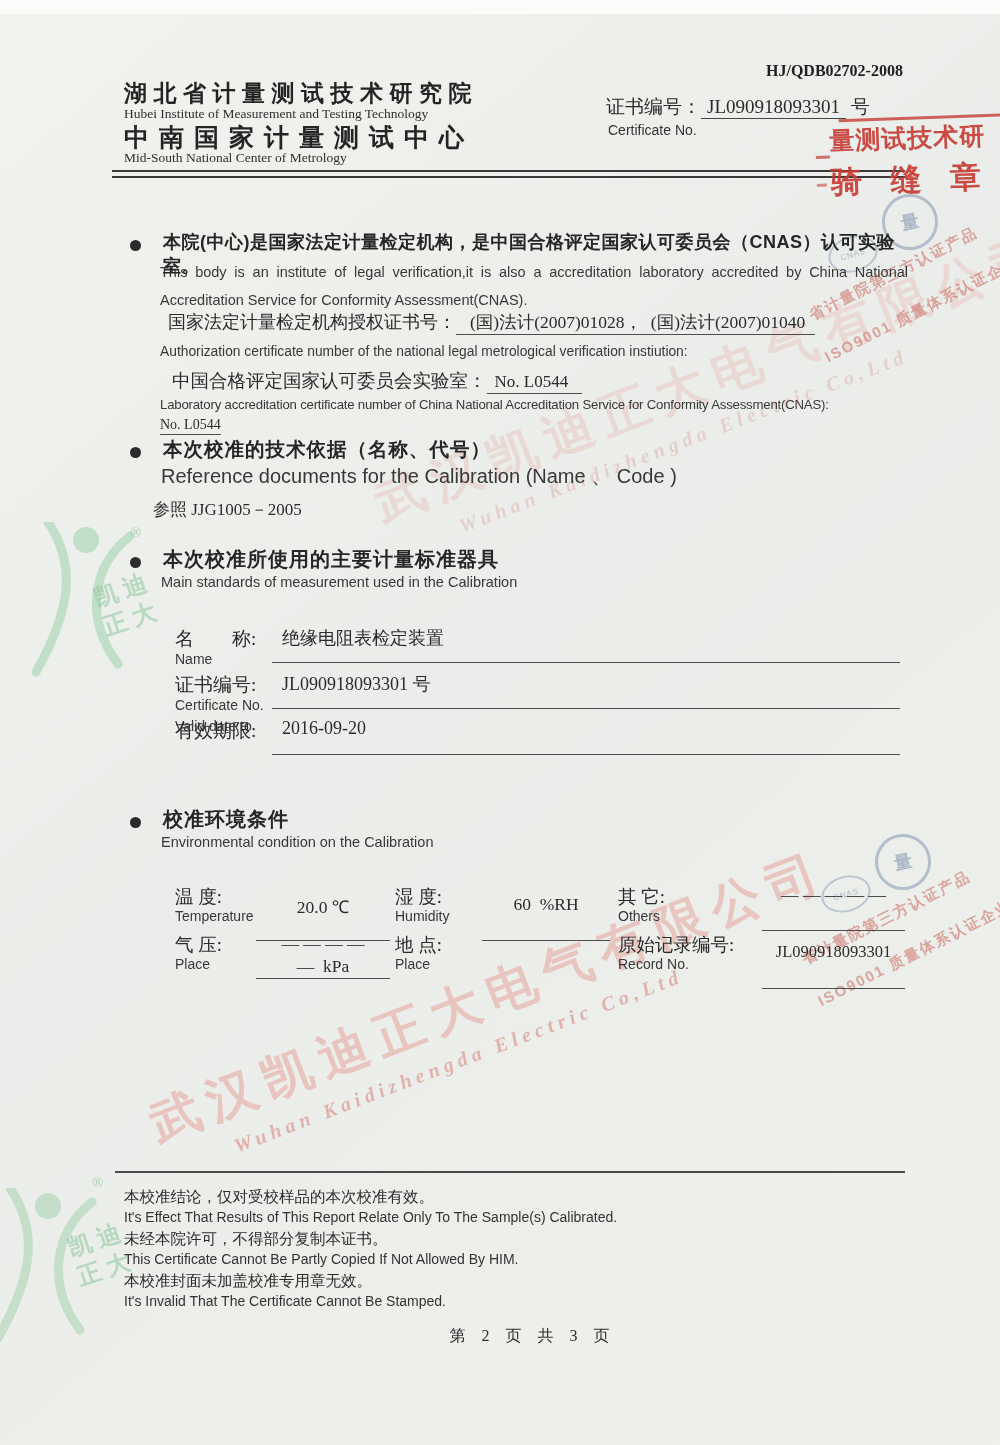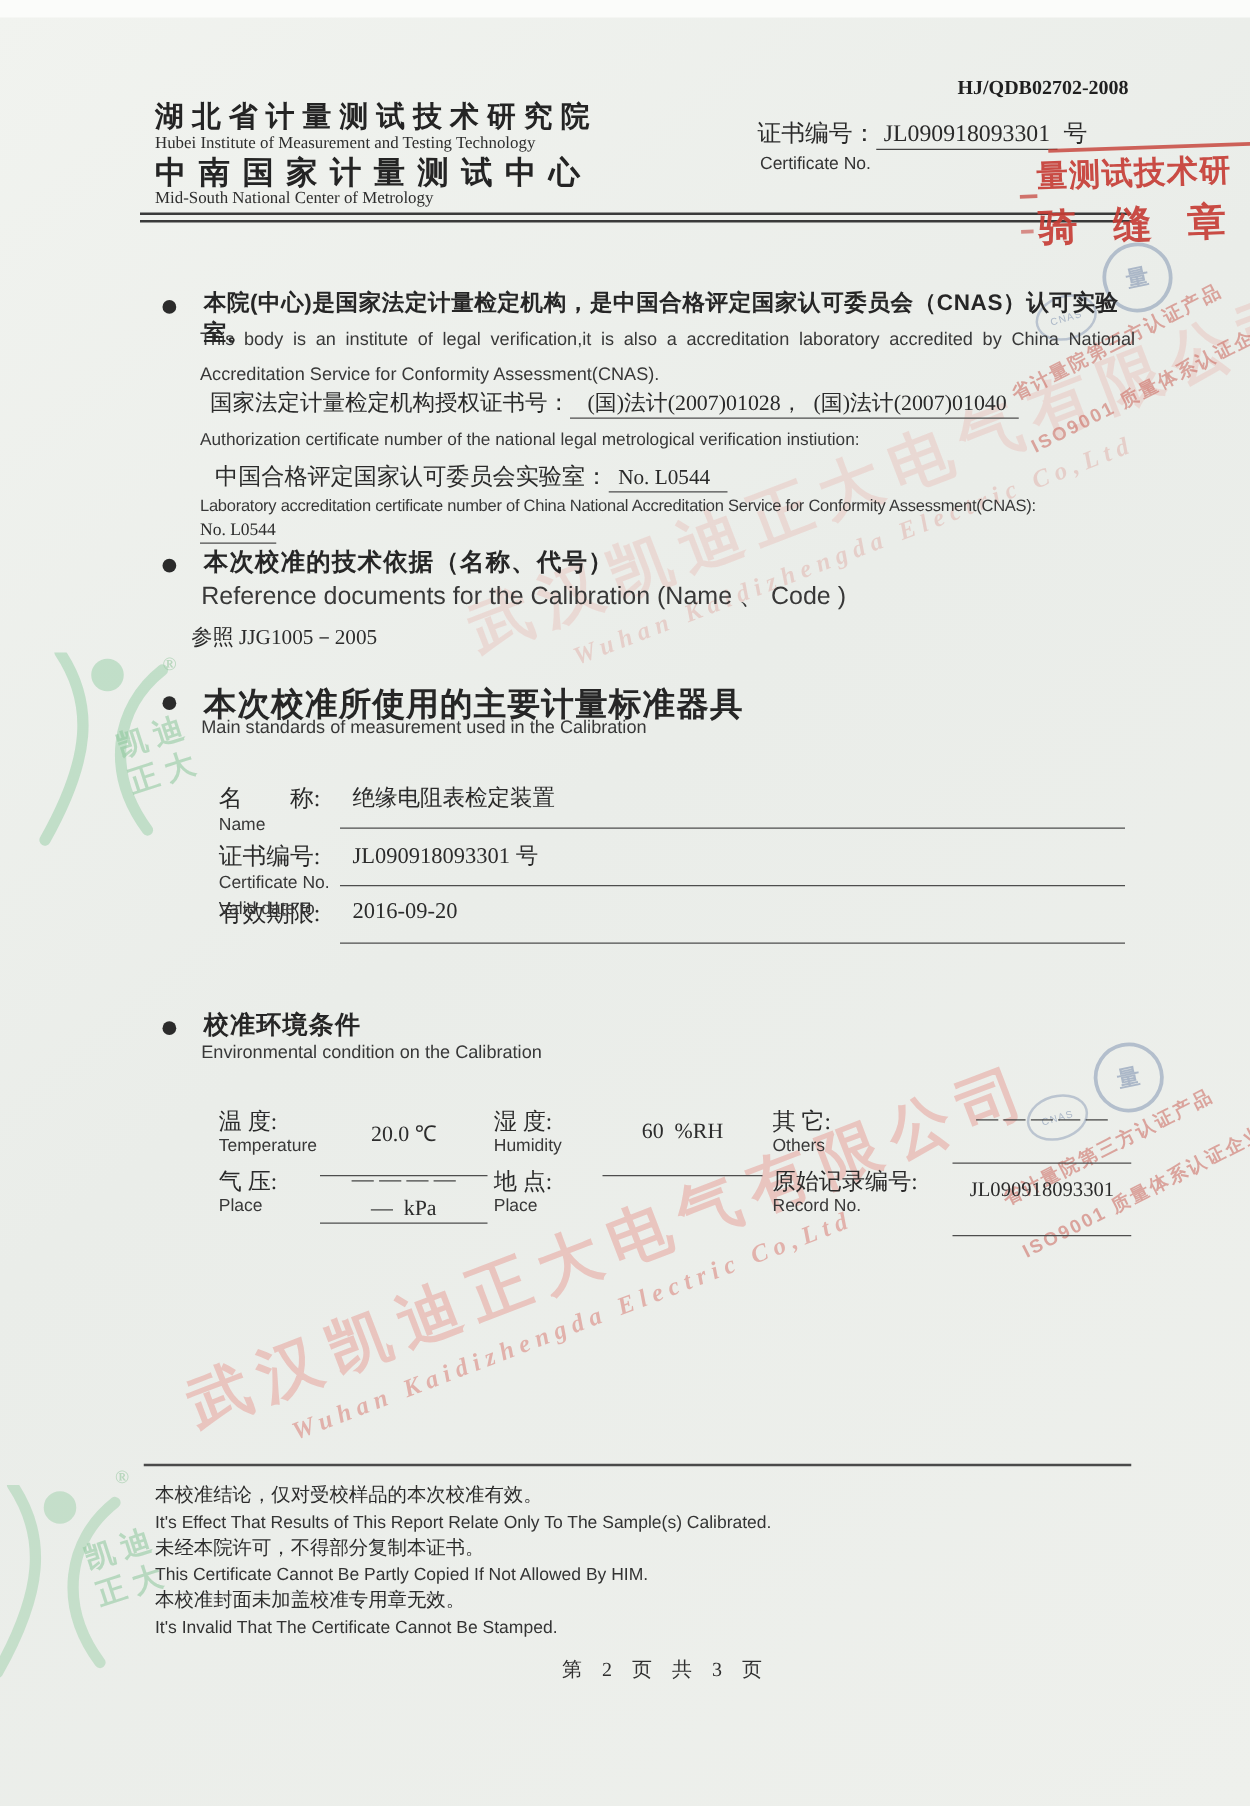--- a/index.html
+++ b/index.html
@@ -66,21 +66,21 @@
   .auth-en { left:160px; top:344px; font-size:13.8px; white-space:nowrap; }
   .cnas-row { left:172px; top:368px; font-size:18.5px; }
   .cnas-val { font-size:17px; padding:0 14px 2px 8px; }
   .cnas-en { left:160px; top:397px; font-size:13.2px; letter-spacing:-0.2px; white-space:nowrap; }
   .cnas-en2 { left:160px; top:417px; font-size:14px; padding-bottom:1px; }
 
   .s2-cn { left:163px; top:436px; font-size:19.5px; letter-spacing:1px; }
   .s2-en { left:161px; top:463px; font-size:20px; }
   .s2-ref { left:153px; top:498px; font-size:17px; color:#2c2c2c; }
 
-  .s3-cn { left:163px; top:546px; font-size:26px; letter-spacing:1px; }
+  .s3-cn { left:163px; top:546px; font-size:20px; letter-spacing:1px; }
   .s3-en { left:161px; top:574px; font-size:14.5px; }
 
   .fld-label { left:175px; font-size:19px; }
   .fld-en { left:175px; font-size:14px; }
   .fld-val { left:272px; width:618px; height:36px; font-size:18px; padding-left:10px; border-bottom:1.5px solid #4d4d4d; }
   .fv1 { top:626px; } .fl1 { top:626px;font-family:Liberation Serif, serif; } .fe1 { top:651px; }
   .fv2 { top:672px;font-family:Liberation Serif, serif; } .fl2 { top:672px; } .fe2 { top:697px; }
   .fv3 { top:718px; } .fl3 { top:718px; } .fe3 { top:718px; }
 
   .s4-cn { left:163px; top:806px; font-size:20px; letter-spacing:1px; }

